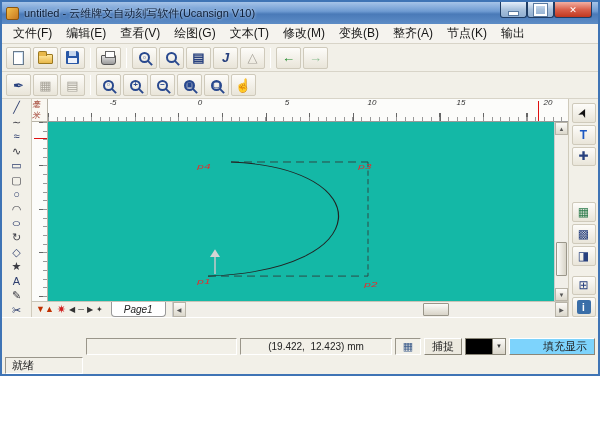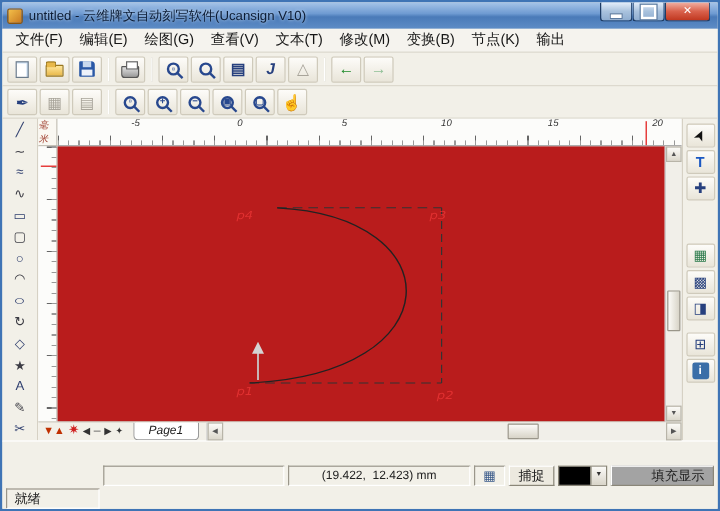--- a/index.html
+++ b/index.html
@@ -1,18 +1,18 @@
 <!DOCTYPE html>
 <html><head>
 <meta charset="utf-8">
 <style>
   *{margin:0;padding:0;box-sizing:border-box;}
   html,body{width:600px;height:426px;overflow:hidden;background:#fff;
     font-family:"Liberation Sans","DejaVu Sans",sans-serif;}
-  .window{width:600px;height:426px;border:2px solid #3f74b5;display:flex;flex-direction:column;background:#f0eee6;}
+  .window{width:600px;height:376px;border:2px solid #3f74b5;display:flex;flex-direction:column;background:#f0eee6;}
 
   
   .titlebar{flex:0 0 22px;display:flex;align-items:center;padding:0 4px;
     background:linear-gradient(180deg,#a6c4e8 0%,#6f9bd2 42%,#4a7ab8 55%,#5d8cc6 100%);}
   .app-icon{width:13px;height:13px;margin-right:5px;border-radius:2px;border:1px solid #8a5510;
     background:linear-gradient(135deg,#f4c04a,#c87820);}
   .title{font-size:11px;color:#0c1c34;text-shadow:0 0 3px #d6e6f8;white-space:nowrap;overflow:hidden;flex:1;}
   .win-btns{display:flex;align-self:flex-start;margin-left:auto;margin-right:2px;}
   .wb{height:16px;width:27px;border:1px solid #1e3c64;border-top:none;border-radius:0 0 3px 3px;
     background:linear-gradient(#e4eefa,#a9c2dd 50%,#8fadd0);display:flex;align-items:center;justify-content:center;}
@@ -74,21 +74,21 @@
     background:repeating-linear-gradient(90deg,#666 0 1px,transparent 1px 43.5px);}
   .hlabel{position:absolute;top:0;font-size:8px;color:#333;transform:translateX(-50%);line-height:1;}
   .hmark{position:absolute;top:2px;bottom:0;width:1px;background:#e01010;}
   .canvas-wrap{flex:1;display:flex;min-height:0;}
   .vruler{flex:0 0 16px;position:relative;background:#fcfcfa;border-right:1px solid #b8b4a8;}
   .vruler::after{content:"";position:absolute;top:0;bottom:0;right:0;width:4px;
     background:repeating-linear-gradient(180deg,#999 0 1px,transparent 1px 8.7px);}
   .vruler::before{content:"";position:absolute;top:0;bottom:0;right:0;width:8px;
     background:repeating-linear-gradient(180deg,#666 0 1px,transparent 1px 43.5px);}
   .vmark{position:absolute;left:2px;right:0;height:1px;background:#e01010;}
-  .canvas{flex:1;position:relative;background:#b91c1c;}
+  .canvas{flex:1;position:relative;background:#14b8a6;}
   .canvas svg{position:absolute;inset:0;width:100%;height:100%;}
   .dash{stroke:#333;stroke-width:1;stroke-dasharray:8 5;}
   .arcline{stroke:#222;stroke-width:1.2;fill:none;}
   .ghost{stroke:#c9c9c9;stroke-width:1.5;} .ghost-f{fill:#d4d4d4;}
   .plabel{font-size:11px;font-family:"DejaVu Sans",sans-serif;}
 
   .vscroll{flex:0 0 14px;background:#f1efe9;border-left:1px solid #ccc;position:relative;}
   .sarrow{position:absolute;left:0;right:0;height:13px;background:linear-gradient(#fcfbf8,#dcd8cc);
     border:1px solid #b8b4a8;display:flex;align-items:center;justify-content:center;font-size:6px;color:#555;}
   .sarrow.up{top:0;} .sarrow.dn{bottom:0;}
@@ -113,21 +113,21 @@
   .statusbar{flex:0 0 22px;background:#f2f0e8;border-top:1px solid #fff;display:flex;align-items:center;
     padding:0 3px;gap:3px;font-size:11px;color:#222;}
   .panel{border:1px solid;border-color:#9a968a #fff #fff #9a968a;height:17px;display:flex;align-items:center;
     padding:0 6px;background:#f2f0e8;}
   .p-ready{flex:0 0 78px;margin-top:39px;}
   .p-space{flex:1;}
   .p-coords{flex:0 0 152px;justify-content:center;font-size:10px;white-space:pre;}
   .p-grid{flex:0 0 26px;justify-content:center;color:#3a5a8a;font-size:11px;}
   .sbtn{border:1px solid;border-color:#fff #8a8678 #8a8678 #fff;height:17px;display:flex;align-items:center;
     padding:0 7px;background:#ece9df;font-size:11px;gap:3px;}
-  .fillbtn{background:#a3a3a3;padding-left:33px;}
+  .fillbtn{background:#7dd3fc;padding-left:33px;}
   .color-combo{display:flex;height:17px;border:1px solid #8a8678;}
   .swatch{width:26px;}
   .combo-arrow{width:13px;border-left:1px solid #8a8678;background:linear-gradient(#fbfaf7,#d9d5c9);
     display:flex;align-items:center;justify-content:center;font-size:6px;color:#333;}
 </style>
 </head>
 <body>
 
 <div class="window">
 
@@ -137,25 +137,26 @@
     <span class="win-btns">
       <span class="wb min"></span>
       <span class="wb max"></span>
       <span class="wb close">✕</span>
     </span>
   </div>
 
   <div class="menubar">
     <span class="menu-item">文件(F)</span>
     <span class="menu-item">编辑(E)</span>
+    <span class="menu-item">查看(V)</span>
     <span class="menu-item">绘图(G)</span>
-    <span class="menu-item">查看(V)</span>
     <span class="menu-item">文本(T)</span>
     <span class="menu-item">修改(M)</span>
     <span class="menu-item">变换(B)</span>
+    <span class="menu-item">整齐(A)</span>
     <span class="menu-item">节点(K)</span>
     <span class="menu-item">输出</span>
   </div>
 
   <div class="toolbar t1">
     <button class="tbtn">
         <span class="i-page"></span>
       </button>
     <button class="tbtn">
         <span class="i-folder"></span>

